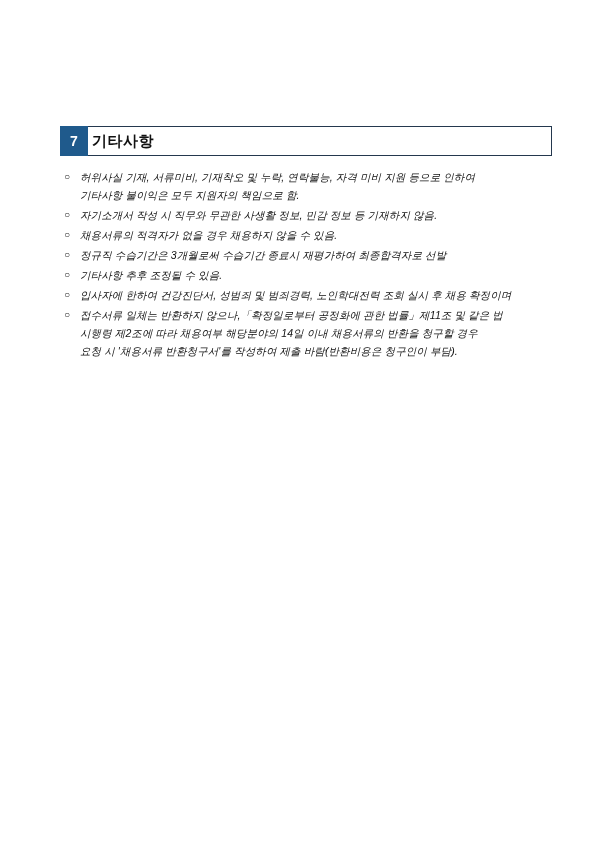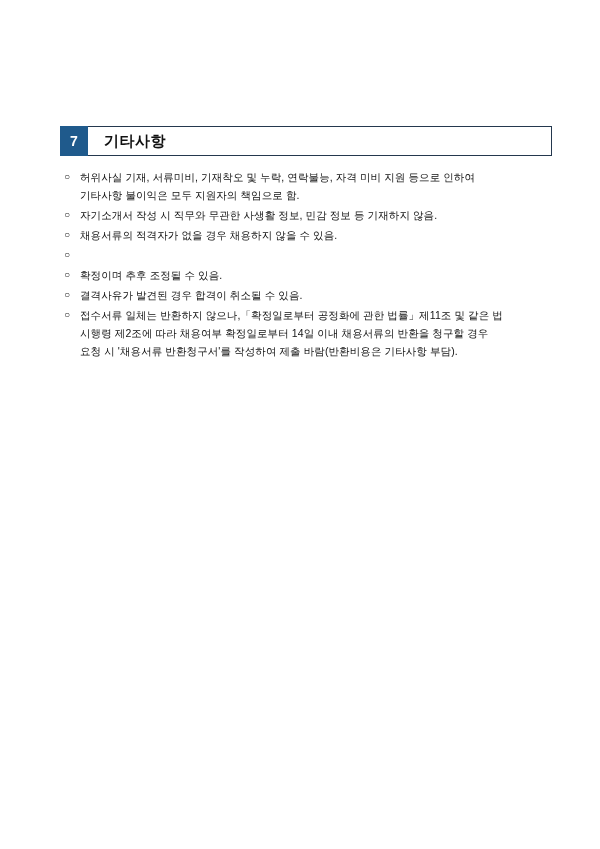--- a/index.html
+++ b/index.html
@@ -40,21 +40,21 @@
     align-items: center;
     justify-content: center;
     flex: 0 0 auto;
   }
   .section-title-box {
     flex: 1 1 auto;
     border: 1px solid #24384e;
     border-left: none;
     display: flex;
     align-items: center;
-    padding-left: 16px;
+    padding-left: 4px;
     box-sizing: border-box;
   }
   .section-title {
     font-size: 15px;
     font-weight: bold;
     color: #111111;
     letter-spacing: 0.5px;
   }
 
   
@@ -80,20 +80,21 @@
   }
   .note-lines {
     flex: 1 1 auto;
   }
   .note-line {
     font-size: 10.5px;
     line-height: 18px;
     color: #111111;
     white-space: pre-wrap;
     letter-spacing: 0.1px;
+    font-style: italic;
   }
 </style>
 </head>
 <body>
 
 <div class="page">
 
   <div class="section-header">
     <div class="section-number" style="background: rgb(31, 90, 140);">
       <span>7</span>
@@ -119,37 +120,38 @@
       </div>
       <div class="note-item">
         <div class="bullet">○</div>
         <div class="note-lines">
           <div class="note-line">채용서류의 적격자가 없을 경우 채용하지 않을 수 있음.</div>
         </div>
       </div>
       <div class="note-item">
         <div class="bullet">○</div>
         <div class="note-lines">
+          <div class="note-line">정규직 수습기간은 3개월로써 수습기간 종료시 재평가하여 최종합격자로 선발</div>
         </div>
       </div>
       <div class="note-item">
         <div class="bullet">○</div>
         <div class="note-lines">
-          <div class="note-line">확정이며 추후 조정될 수 있음.</div>
+          <div class="note-line">기타사항 추후 조정될 수 있음.</div>
         </div>
       </div>
       <div class="note-item">
         <div class="bullet">○</div>
         <div class="note-lines">
-          <div class="note-line">결격사유가 발견된 경우 합격이 취소될 수 있음.</div>
+          <div class="note-line">입사자에 한하여 건강진단서, 성범죄 및 범죄경력, 노인학대전력 조회 실시 후 채용 확정이며</div>
         </div>
       </div>
       <div class="note-item">
         <div class="bullet">○</div>
         <div class="note-lines">
           <div class="note-line">접수서류 일체는 반환하지 않으나,「확정일로부터 공정화에 관한 법률」제11조 및 같은 법</div>
-          <div class="note-line">시행령 제2조에 따라 채용여부 확정일로부터 14일 이내 채용서류의 반환을 청구할 경우</div>
-          <div class="note-line">요청 시 '채용서류 반환청구서'를 작성하여 제출 바람(반환비용은 기타사항 부담).</div>
+          <div class="note-line">시행령 제2조에 따라 채용여부 해당분야의 14일 이내 채용서류의 반환을 청구할 경우</div>
+          <div class="note-line">요청 시 '채용서류 반환청구서'를 작성하여 제출 바람(반환비용은 청구인이 부담).</div>
         </div>
       </div>
     </div>
 
 </div>
 
 </body></html>

